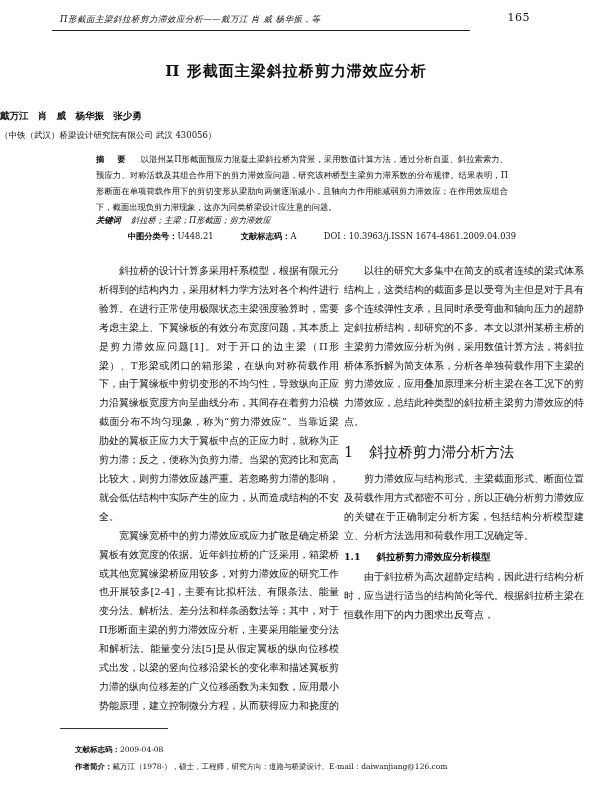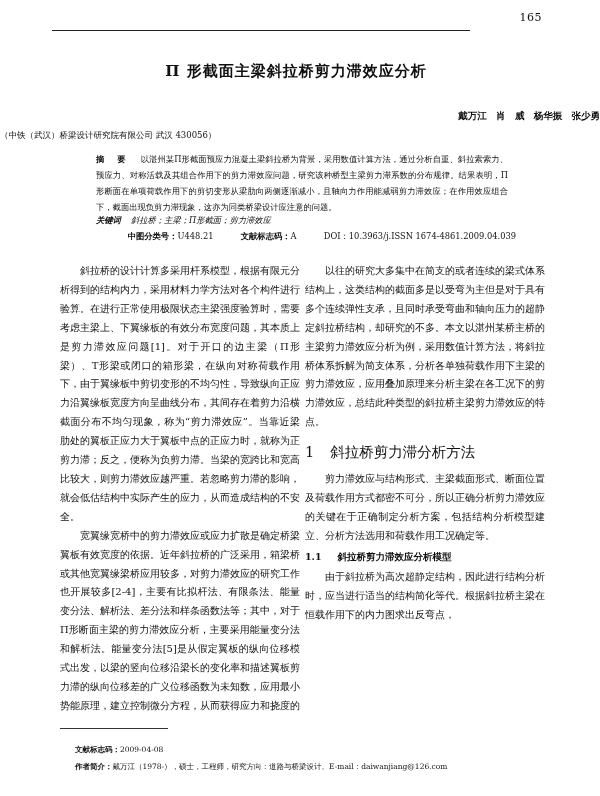--- a/index.html
+++ b/index.html
@@ -1,51 +1,52 @@
 <!DOCTYPE html>
 <html><head>
 <meta charset="utf-8">
 <style>
   html, body { margin:0; padding:0; background:#ffffff; }
   body { width:600px; height:796px; position:relative; overflow:hidden; color:#111;
          font-family:"DejaVu Serif", serif; }
   .running-head { position:absolute; left:60px; top:14px; width:482px; font-size:8.5px;
                   font-style:italic; letter-spacing:0.5px; }
-  .running-head .page-no { position:absolute; right:0; top:-3px; font-size:11px; font-style:normal; }
+  .running-head .page-no { position:absolute; right:12px; top:-3px; font-size:11px; font-style:normal; }
   .head-rule { position:absolute; left:52px; top:30px; width:418px; height:1px; background:#222; }
   .title { position:absolute; left:0; width:592px; top:62px; text-align:center;
            font-size:15px; font-weight:bold; letter-spacing:1px; }
-  .authors { position:absolute; left:0; width:600px; top:110px; text-align:right;
+  .authors { position:absolute; left:0; width:600px; top:110px; text-align:left;
              font-size:9.5px; font-weight:bold; word-spacing:6px; }
   .affil { position:absolute; left:0; width:600px; top:130px; font-size:8.5px; }
   .abstract { position:absolute; left:96px; top:151px; width:412px; font-size:8.3px; line-height:16px;
               text-align:justify; }
   .abstract .lbl { font-weight:bold; margin-right:10px; letter-spacing:5px; }
   .keywords { position:absolute; left:96px; top:215px; width:412px; font-size:8.3px;font-style:italic; }
   .keywords .lbl { font-weight:bold; margin-right:10px; }
   .classline { position:absolute; left:96px; top:231px; width:420px; font-size:8.3px; white-space:nowrap;text-align:right; }
   .classline .lbl { font-weight:bold; }
   .classline .gap { display:inline-block; width:22px; }
   .col { position:absolute; top:262px; width:240px; font-size:10px; line-height:18.9px;
-         text-align:justify; }
+         text-align:justify;margin-left:39px; }
   .col.left { left:60px; height:456px; overflow:hidden; }
   .col.right { left:305px; }
   .col p { margin:0; text-indent:2em; }
   .section-h { font-size:14.5px; margin:10px 0 8px 0; line-height:20px; }
   .section-h .num { margin-right:16px; }
   .subsection-h { font-size:9.5px; font-weight:bold; margin:2px 0 2px 0; line-height:18px; }
   .subsection-h .num { margin-right:16px; }
   .foot-rule { position:absolute; left:60px; top:728px; width:108px; height:1px; background:#333; }
   .footnotes { position:absolute; left:75px; top:741px; font-size:7.5px; line-height:17px; }
   .footnotes .lbl { font-weight:bold; }
 </style>
 </head>
 <body>
 
 <div class="running-head">
+  <span>Π形截面主梁斜拉桥剪力滞效应分析——戴万江  肖  威  杨华振，等</span>
   <span class="page-no">165</span>
 </div>
 <div class="head-rule"></div>
 
 <div class="title">Π 形截面主梁斜拉桥剪力滞效应分析</div>
 <div class="authors">戴万江  肖  威  杨华振  张少勇</div>
 <div class="affil">（中铁（武汉）桥梁设计研究院有限公司  武汉 430056）</div>
 
 <div class="abstract">
   <span class="lbl">摘  要</span><span>以湛州某Π形截面预应力混凝土梁斜拉桥为背景，采用数值计算方法，通过分析自重、斜拉索索力、预应力、对称活载及其组合作用下的剪力滞效应问题，研究该种桥型主梁剪力滞系数的分布规律。结果表明，Π形断面在单项荷载作用下的剪切变形从梁肋向两侧逐渐减小，且轴向力作用能减弱剪力滞效应；在作用效应组合下，截面出现负剪力滞现象，这亦为同类桥梁设计应注意的问题。</span>

